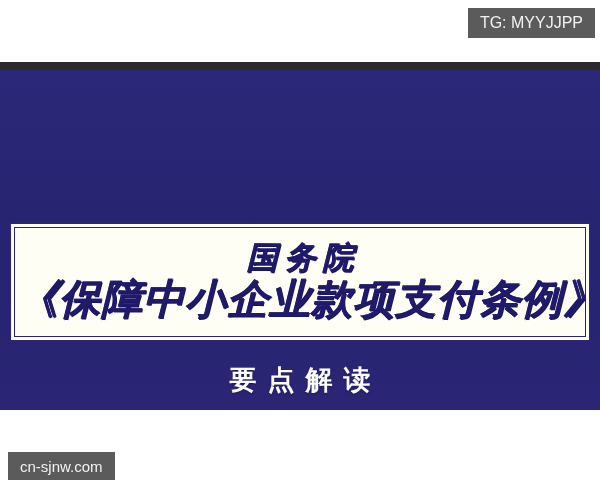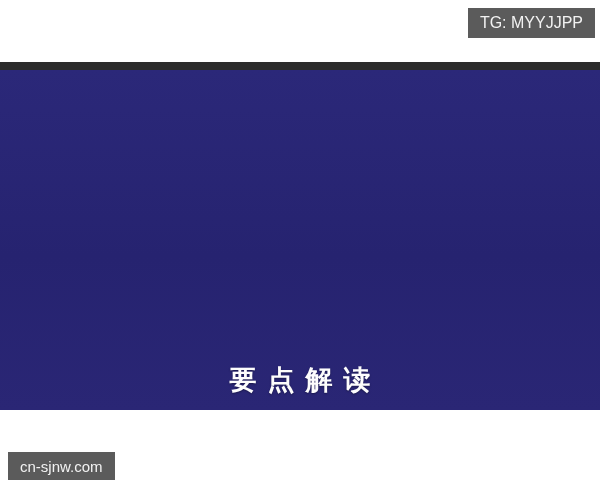--- a/index.html
+++ b/index.html
@@ -169,20 +169,26 @@
 <body>
 
 <div id="poster">
 
   <div class="top-white"></div>
 
   <div class="dark-stripe"></div>
 
   <div class="navy-panel">
 
+    <div class="title-plate">
+      <div class="title-inner">
+        <div class="title-line-1">国务院</div>
+        <div class="title-line-2">《保障中小企业款项支付条例》</div>
+      </div>
+    </div>
 
     <div class="subtitle">要点解读</div>
 
     <div class="rule"></div>
 
   </div>
 
   <div class="bottom-white"></div>
 
   <div class="badge badge-site">cn-sjnw.com</div>

